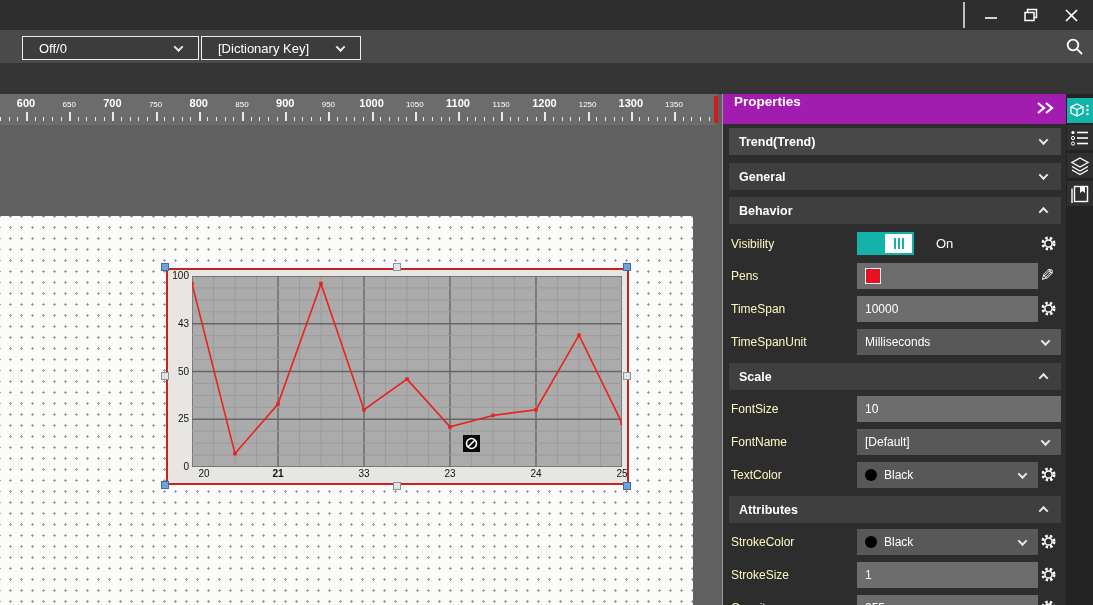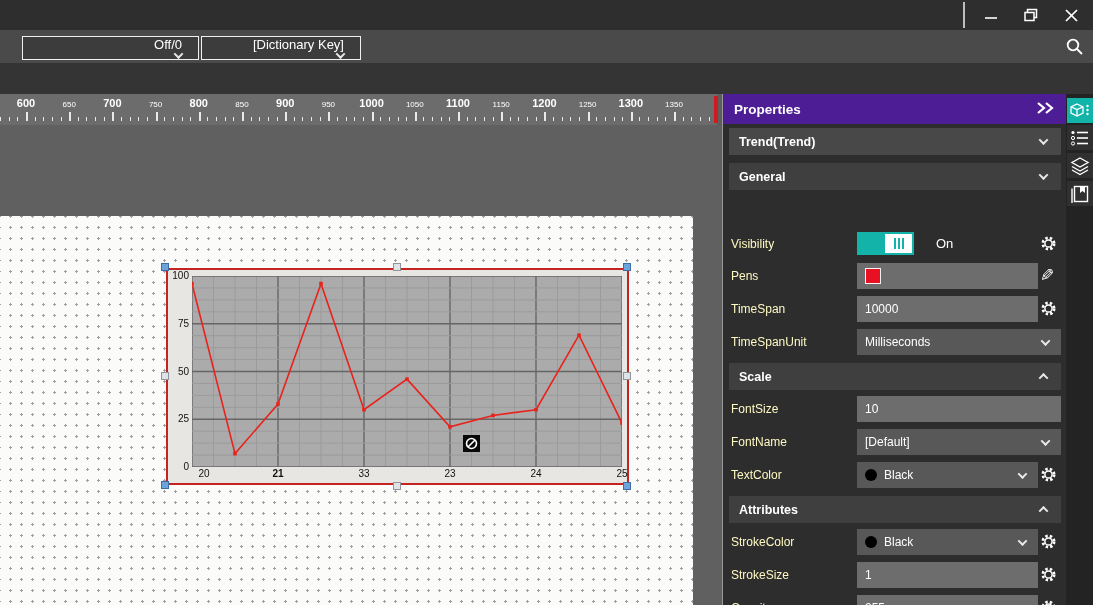--- a/index.html
+++ b/index.html
@@ -8,21 +8,21 @@
 
   
   #titlebar { position:absolute; left:0; top:0; width:1093px; height:30px; background:#2e2e2e; }
   #tb-sep { position:absolute; left:963px; top:2px; width:2px; height:26px; background:#bdbdbd; }
   .winbtn { position:absolute; top:0; width:38px; height:30px; display:flex; align-items:center; justify-content:center; cursor:default; }
   #btn-min { left:972px; } #btn-restore { left:1012px; } #btn-close { left:1052px; }
 
   
   #toolbar { position:absolute; left:0; top:30px; width:1093px; height:33px; background:#4a4a4a; }
   .tb-dd { position:absolute; top:6px; height:24px; background:#3c3c3c; border:1px solid #efefef;
-           color:#fff; font-size:13px; display:flex; align-items:flex-end; padding:0 16px;flex-direction:column; }
+           color:#fff; font-size:13px; display:flex; align-items:center; padding:0 16px; }
   .tb-dd .dd-text { flex:1; }
   #dd-state { left:22px; width:177px; }
   #dd-dict  { left:201px; width:160px; }
 
   .chev { display:inline-block; width:7px; height:7px; border-right:2px solid #e8e8e8; border-bottom:2px solid #e8e8e8; }
   .chev.down { transform:rotate(45deg) translate(-1px,-1px); }
   .chev.up   { transform:rotate(-135deg) translate(-1px,-1px); }
 
   #strip2 { position:absolute; left:0; top:63px; width:1093px; height:31px; background:#343434; }
 
@@ -53,22 +53,22 @@
   .handle { position:absolute; width:8px; height:8px; border:1px solid #5c6670; z-index:6; }
   .handle.corner { background:#6fa3dc; border-color:#3c6ea5; }
   .handle.mid    { background:#dfe3e6; border-color:#8d959c; }
 
   #nodrop { position:absolute; left:463px; top:219px; width:17px; height:17px; background:#090909;
             display:flex; align-items:center; justify-content:center; z-index:7; }
 
   
   #panel { position:absolute; left:722px; top:94px; width:344px; height:511px; background:#2d2d2d;
            border-left:1px solid #9a9a9a; overflow:hidden; color:#fff; }
-  #panel-header { position:absolute; left:0; top:0; width:344px; height:30px; background:#4c1d95;
-                  display:flex; align-items:center; }
+  #panel-header { position:absolute; left:0; top:0; width:344px; height:30px; background:#a21caf;
+                  display:flex; align-items:flex-start; }
   #panel-header .title { margin-left:11px; font-size:13.5px; font-weight:bold; }
   #panel-collapse { position:absolute; right:10px; top:6px; cursor:default; }
 
   .sec-head { position:absolute; left:6px; width:332px; height:27px; background:#3f3f3f;
               display:flex; align-items:center; font-size:12.5px; font-weight:bold; }
   .sec-head .sh-label { margin-left:10px; flex:1; }
   .sec-head .chev { margin-right:14px; }
 
   #obj-dd { position:absolute; left:6px; top:34px; width:332px; height:27px; background:#484848;
             display:flex; align-items:center; font-size:12.5px; font-weight:bold; }
@@ -314,21 +314,21 @@
             <rect x="299.2" y="137.63" width="3.6" height="3.6" fill="#e8231d"></rect>
             <rect x="342.2" y="131.89999999999998" width="3.6" height="3.6" fill="#e8231d"></rect>
             <rect x="385.2" y="57.41000000000001" width="3.6" height="3.6" fill="#e8231d"></rect>
             <rect x="428.2" y="145.26999999999998" width="3.6" height="3.6" fill="#e8231d"></rect>
           </svg>
       </div>
       <div id="ylabels">
           <span class="axis-lbl ylab" style="top: 191px;">0</span>
           <span class="axis-lbl ylab" style="top: 143.25px;">25</span>
           <span class="axis-lbl ylab" style="top: 95.5px;">50</span>
-          <span class="axis-lbl ylab" style="top: 47.75px;">75</span>
+          <span class="axis-lbl ylab" style="top: 47.75px;">43</span>
           <span class="axis-lbl ylab" style="top: 0px;">100</span>
         </div>
       <div id="xlabels">
           <span class="axis-lbl xlab" style="left: 24px; top: 198px;">20</span>
           <span class="axis-lbl xlab" style="left: 98px; top: 198px; font-weight: bold;">21</span>
           <span class="axis-lbl xlab" style="left: 184px; top: 198px;">33</span>
           <span class="axis-lbl xlab" style="left: 270px; top: 198px;">23</span>
           <span class="axis-lbl xlab" style="left: 356px; top: 198px;">24</span>
           <span class="axis-lbl xlab" style="left: 442px; top: 198px;">25</span>
         </div>
@@ -367,20 +367,24 @@
   <div id="obj-dd">
     <span class="dd-text">Trend(Trend)</span>
     <span class="chev down"></span>
   </div>
 
   <div class="sec-head" style="top:69px;">
     <span class="sh-label">General</span>
     <span class="chev down"></span>
   </div>
 
+  <div class="sec-head" style="top:103px;">
+    <span class="sh-label">Behavior</span>
+    <span class="chev up"></span>
+  </div>
 
   <div class="prow" style="top:137px;">
     <span class="plabel">Visibility</span>
     <div class="toggle">
       <div class="toggle-on"></div>
       <div class="toggle-knob">
           <i></i>
           <i></i>
           <i></i>
         </div>

